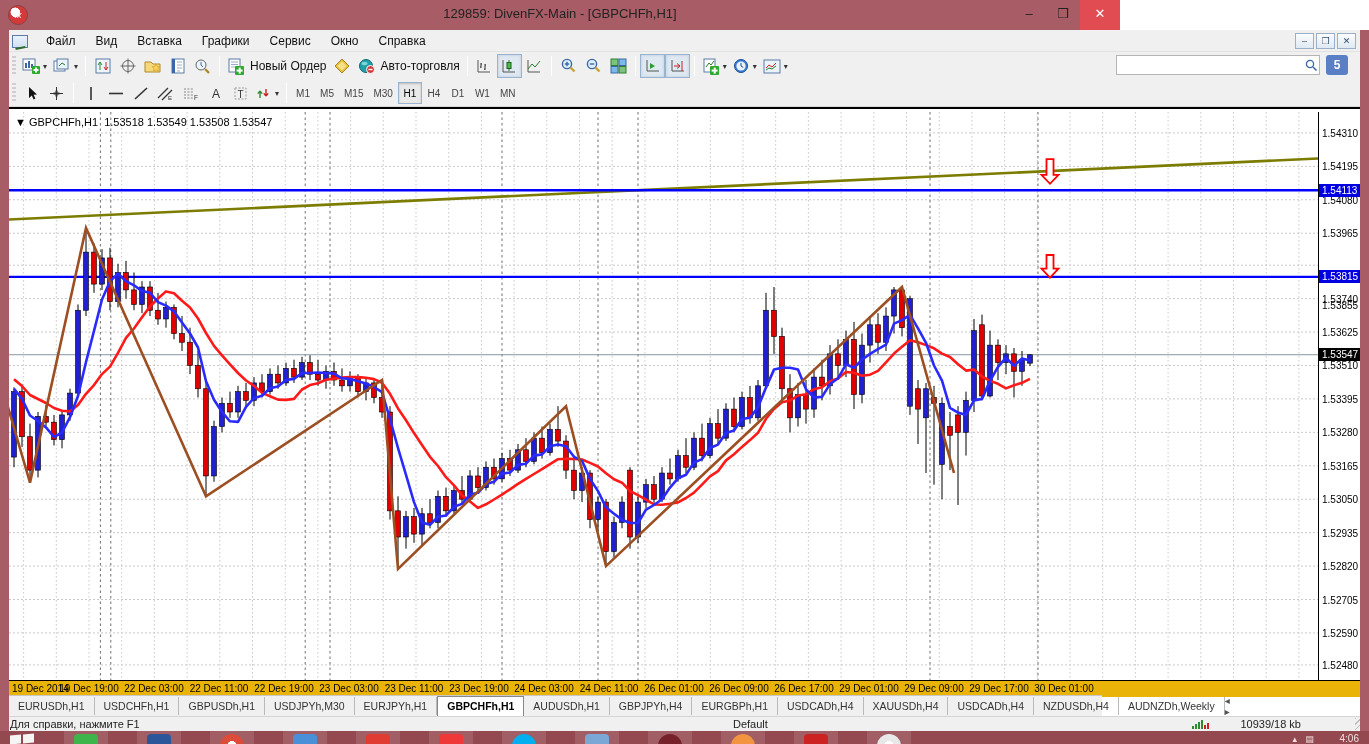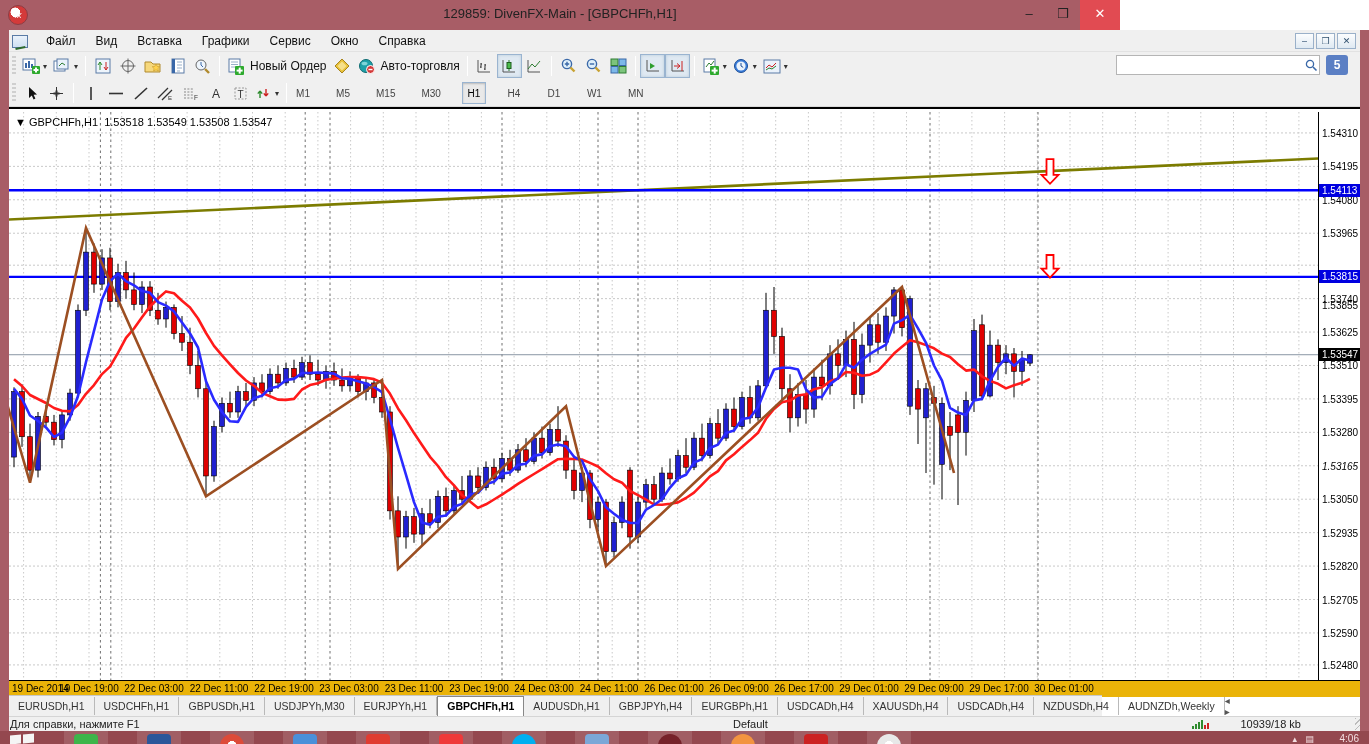--- a/index.html
+++ b/index.html
@@ -329,21 +329,21 @@
         </svg>
     </div>
     <div class="tbtn">
       <svg width="16" height="15" viewBox="0 0 16 15">
           <path d="M4 12 L4 5 M4 5 l-2.2 2.6 M4 5 l2.2 2.6" stroke="#2e8b2e" fill="none" stroke-width="1.4"></path>
           <path d="M10 3 L10 10 M10 10 l-2.2 -2.6 M10 10 l2.2 -2.6" stroke="#cc2222" fill="none" stroke-width="1.4"></path>
         </svg>
       <span class="caret">▾</span>
     </div>
     <div class="tsep"></div>
-    <div id="tf-buttons" style="display:flex;align-items:flex-end;gap:16px;">
+    <div id="tf-buttons" style="display:flex;align-items:flex-end;">
         <div class="tfbtn">M1</div>
         <div class="tfbtn">M5</div>
         <div class="tfbtn">M15</div>
         <div class="tfbtn">M30</div>
         <div class="tfbtn active">H1</div>
         <div class="tfbtn">H4</div>
         <div class="tfbtn">D1</div>
         <div class="tfbtn">W1</div>
         <div class="tfbtn">MN</div>
       </div>
@@ -697,21 +697,21 @@
         <div class="pa-label" style="top: 15.9302px;">1.54310</div>
         <div class="pa-label" style="top: 49.3605px;">1.54195</div>
         <div class="pa-label" style="top: 82.7907px;">1.54080</div>
         <div class="pa-label" style="top: 116.221px;">1.53965</div>
         <div class="pa-label" style="top: 148.198px; margin-top: 40px;">1.53855</div>
         <div class="pa-label" style="top: 181.628px;">1.53740</div>
         <div class="pa-label" style="top: 215.058px;">1.53625</div>
         <div class="pa-label" style="top: 248.488px;">1.53510</div>
         <div class="pa-label" style="top: 281.919px;">1.53395</div>
         <div class="pa-label" style="top: 315.349px;">1.53280</div>
-        <div class="pa-label" style="top: 348.779px; font-style: italic;">1.53165</div>
+        <div class="pa-label" style="top: 348.779px;">1.53165</div>
         <div class="pa-label" style="top: 382.209px;">1.53050</div>
         <div class="pa-label" style="top: 415.64px;">1.52935</div>
         <div class="pa-label" style="top: 449.07px;">1.52820</div>
         <div class="pa-label" style="top: 482.5px;">1.52705</div>
         <div class="pa-label" style="top: 515.93px;">1.52590</div>
         <div class="pa-label" style="top: 547.907px;">1.52480</div>
         <div class="ptag" style="top: 71.6977px; background: rgb(0, 0, 224);">1.54113</div>
         <div class="ptag" style="top: 158.326px; background: rgb(0, 0, 224);">1.53815</div>
         <div class="ptag" style="top: 236.233px; background: rgb(0, 0, 0);">1.53547</div>
       </div>

